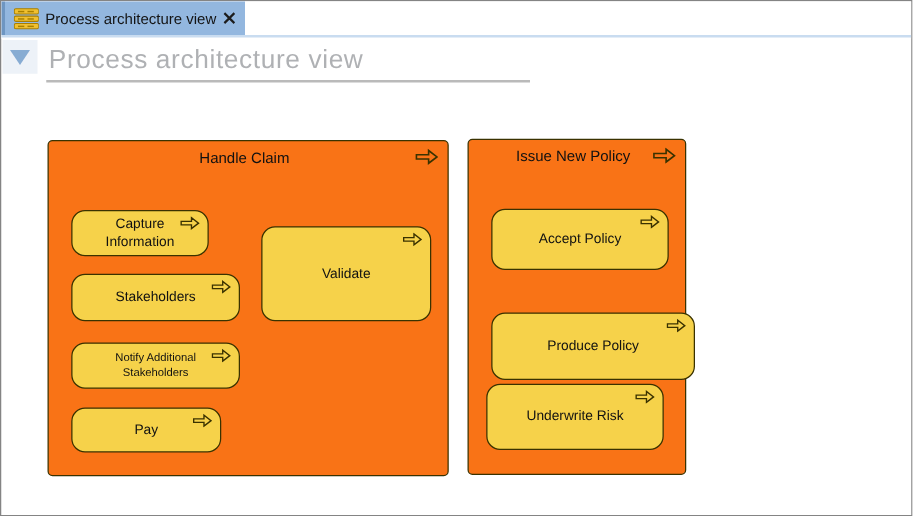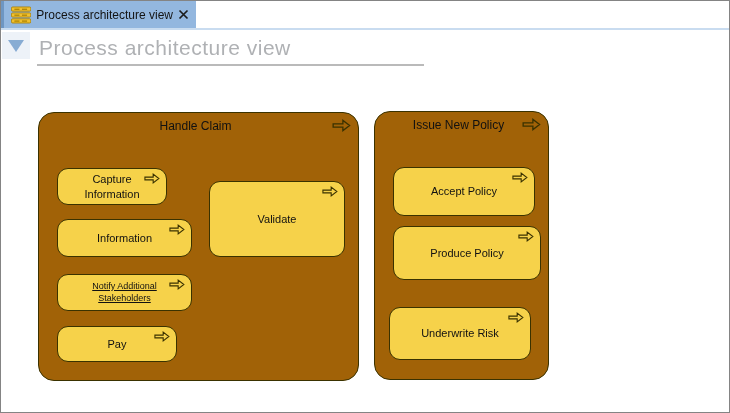--- a/index.html
+++ b/index.html
@@ -17,29 +17,29 @@
 
   
   .corner-box{position:absolute;left:1px;top:31px;width:28px;height:27px;background:#EDF2F8;
               display:flex;align-items:center;justify-content:center;}
   .triangle-down{width:0;height:0;border-left:8px solid transparent;border-right:8px solid transparent;
                  border-top:12px solid #87ACD3;}
   .view-title{position:absolute;left:38px;top:35px;font-size:21px;color:#AFB1B4;letter-spacing:0.5px;}
   .title-underline{position:absolute;left:36px;top:63px;width:387px;height:2px;background:#BABABA;}
 
   
-  .archi-container{position:absolute;background:#a16207;border:1.4px solid #3A3200;border-radius:16px;box-sizing:border-box;}
+  .archi-container{position:absolute;background:#f97316;border:1.4px solid #3A3200;border-radius:4px;box-sizing:border-box;}
   .container-label{position:absolute;top:6px;left:24px;right:30px;text-align:center;font-size:12px;color:#111;}
   .header-arrow{position:absolute;top:6px;right:7px;width:19px;height:13px;}
   .process-box{position:absolute;background:#F6D24A;border:1.3px solid #3A3200;border-radius:11px;box-sizing:border-box;
                display:flex;align-items:center;justify-content:center;text-align:center;
                font-size:11px;color:#111;line-height:1.3;}
   .process-box .plabel{max-width:78%;}
   .process-arrow-small{position:absolute;top:4px;right:6px;width:16px;height:11px;}
-  .small-text{font-size:9px;text-decoration:underline;}
+  .small-text{font-size:9px;}
 </style>
 </head>
 <body>
 
 <div class="window">
 
   <div class="tabstrip">
     <div class="tab-accent"></div>
     <div class="tab">
       <svg width="24" height="20" viewBox="0 0 24 20">
@@ -83,21 +83,21 @@
         <svg class="process-arrow-small" viewBox="0 0 20 14">
           <path d="M1 5.2 H11.5 V1.5 L18.7 7 L11.5 12.5 V8.8 H1 Z" fill="none" stroke="#3A3200" stroke-width="1.4"></path>
         </svg>
         <span class="plabel">Capture Information</span>
       </div>
 
       <div class="process-box" style="left:18px;top:106px;width:135px;height:38px">
         <svg class="process-arrow-small" viewBox="0 0 20 14">
           <path d="M1 5.2 H11.5 V1.5 L18.7 7 L11.5 12.5 V8.8 H1 Z" fill="none" stroke="#3A3200" stroke-width="1.4"></path>
         </svg>
-        <span class="plabel">Information</span>
+        <span class="plabel">Stakeholders</span>
       </div>
 
       <div class="process-box small-text" style="left:18px;top:161px;width:135px;height:37px">
         <svg class="process-arrow-small" viewBox="0 0 20 14">
           <path d="M1 5.2 H11.5 V1.5 L18.7 7 L11.5 12.5 V8.8 H1 Z" fill="none" stroke="#3A3200" stroke-width="1.4"></path>
         </svg>
         <span class="plabel">Notify Additional Stakeholders</span>
       </div>
 
       <div class="process-box" style="left:18px;top:213px;width:120px;height:36px">
@@ -121,21 +121,21 @@
         <path d="M1 5.2 H11.5 V1.5 L18.7 7 L11.5 12.5 V8.8 H1 Z" fill="none" stroke="#3A3200" stroke-width="1.4"></path>
       </svg>
 
       <div class="process-box" style="left:18px;top:55px;width:142px;height:49px">
         <svg class="process-arrow-small" viewBox="0 0 20 14">
           <path d="M1 5.2 H11.5 V1.5 L18.7 7 L11.5 12.5 V8.8 H1 Z" fill="none" stroke="#3A3200" stroke-width="1.4"></path>
         </svg>
         <span class="plabel">Accept Policy</span>
       </div>
 
-      <div class="process-box" style="left:18px;top:114px;width:148px;height:54px">
+      <div class="process-box" style="left:18px;top:138px;width:163px;height:54px">
         <svg class="process-arrow-small" viewBox="0 0 20 14">
           <path d="M1 5.2 H11.5 V1.5 L18.7 7 L11.5 12.5 V8.8 H1 Z" fill="none" stroke="#3A3200" stroke-width="1.4"></path>
         </svg>
         <span class="plabel">Produce Policy</span>
       </div>
 
       <div class="process-box" style="left:14px;top:195px;width:142px;height:53px">
         <svg class="process-arrow-small" viewBox="0 0 20 14">
           <path d="M1 5.2 H11.5 V1.5 L18.7 7 L11.5 12.5 V8.8 H1 Z" fill="none" stroke="#3A3200" stroke-width="1.4"></path>
         </svg>

